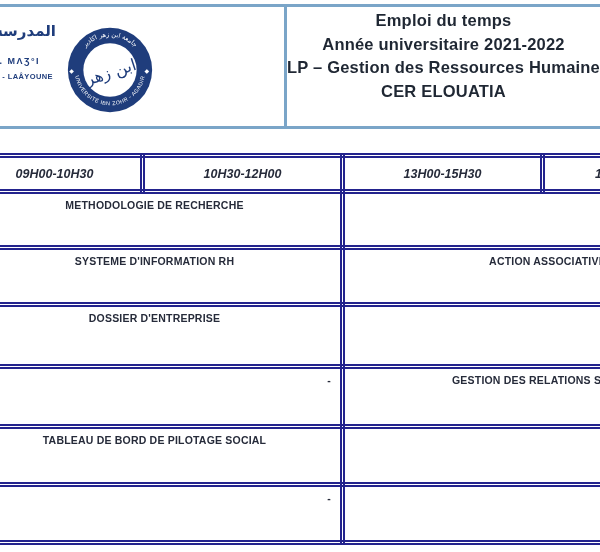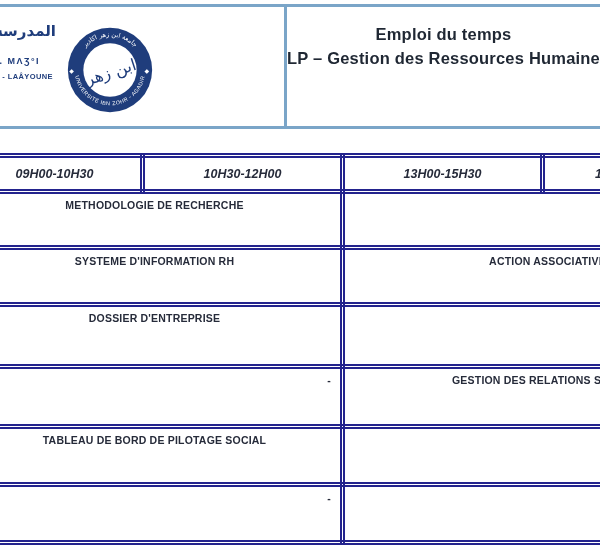--- a/index.html
+++ b/index.html
@@ -26,21 +26,20 @@
   }
   .latin-name{
     position:absolute;left:-80px;top:72px;width:133px;text-align:right;white-space:nowrap;
     font-size:7.5px;font-weight:bold;letter-spacing:0.4px;color:#1f3d7c;
   }
   .logo-svg{position:absolute;left:67px;top:27px;}
   .title-block{
     position:absolute;left:287px;top:9px;width:313px;text-align:center;
     color:#1f2733;font-weight:bold;font-size:16.5px;line-height:23.5px;letter-spacing:0.2px;
     white-space:nowrap;
-    margin-top:14px;
   }
   
   .tt{
     position:absolute;left:-36px;top:153px;
     border-collapse:collapse;table-layout:fixed;width:786px;background:#fff;
   }
   .tt th,.tt td{
     border:5px double #23238d;background:#fff;box-sizing:border-box;overflow:hidden;
   }
   .tt th{
@@ -80,21 +79,23 @@
     <text font-size="7.5" fill="#ffffff" font-family="DejaVu Sans, sans-serif">
       <textPath href="#arcTop" startOffset="50%" text-anchor="middle">جامعة ابن زهر اكادير</textPath>
     </text>
     <text x="2.5" y="53" font-size="7" fill="#ffffff">◆</text>
     <text x="90" y="53" font-size="7" fill="#ffffff">◆</text>
     <text x="50" y="59" text-anchor="middle" font-size="19" fill="#1f3d7c" font-family="DejaVu Sans, sans-serif" transform="rotate(-18 50 50)">ابن زهر</text>
   </svg>
 
   <div class="title-block">
     <div>Emploi du temps</div>
+    <div>Année universitaire 2021-2022</div>
     <div>LP – Gestion des Ressources Humaines</div>
+    <div>CER ELOUATIA</div>
   </div>
 
   <table class="tt">
     <colgroup>
       <col style="width:176px">
         <col style="width:200px">
       <col style="width:200px">
         <col style="width:210px">
     </colgroup>
     <tbody>

